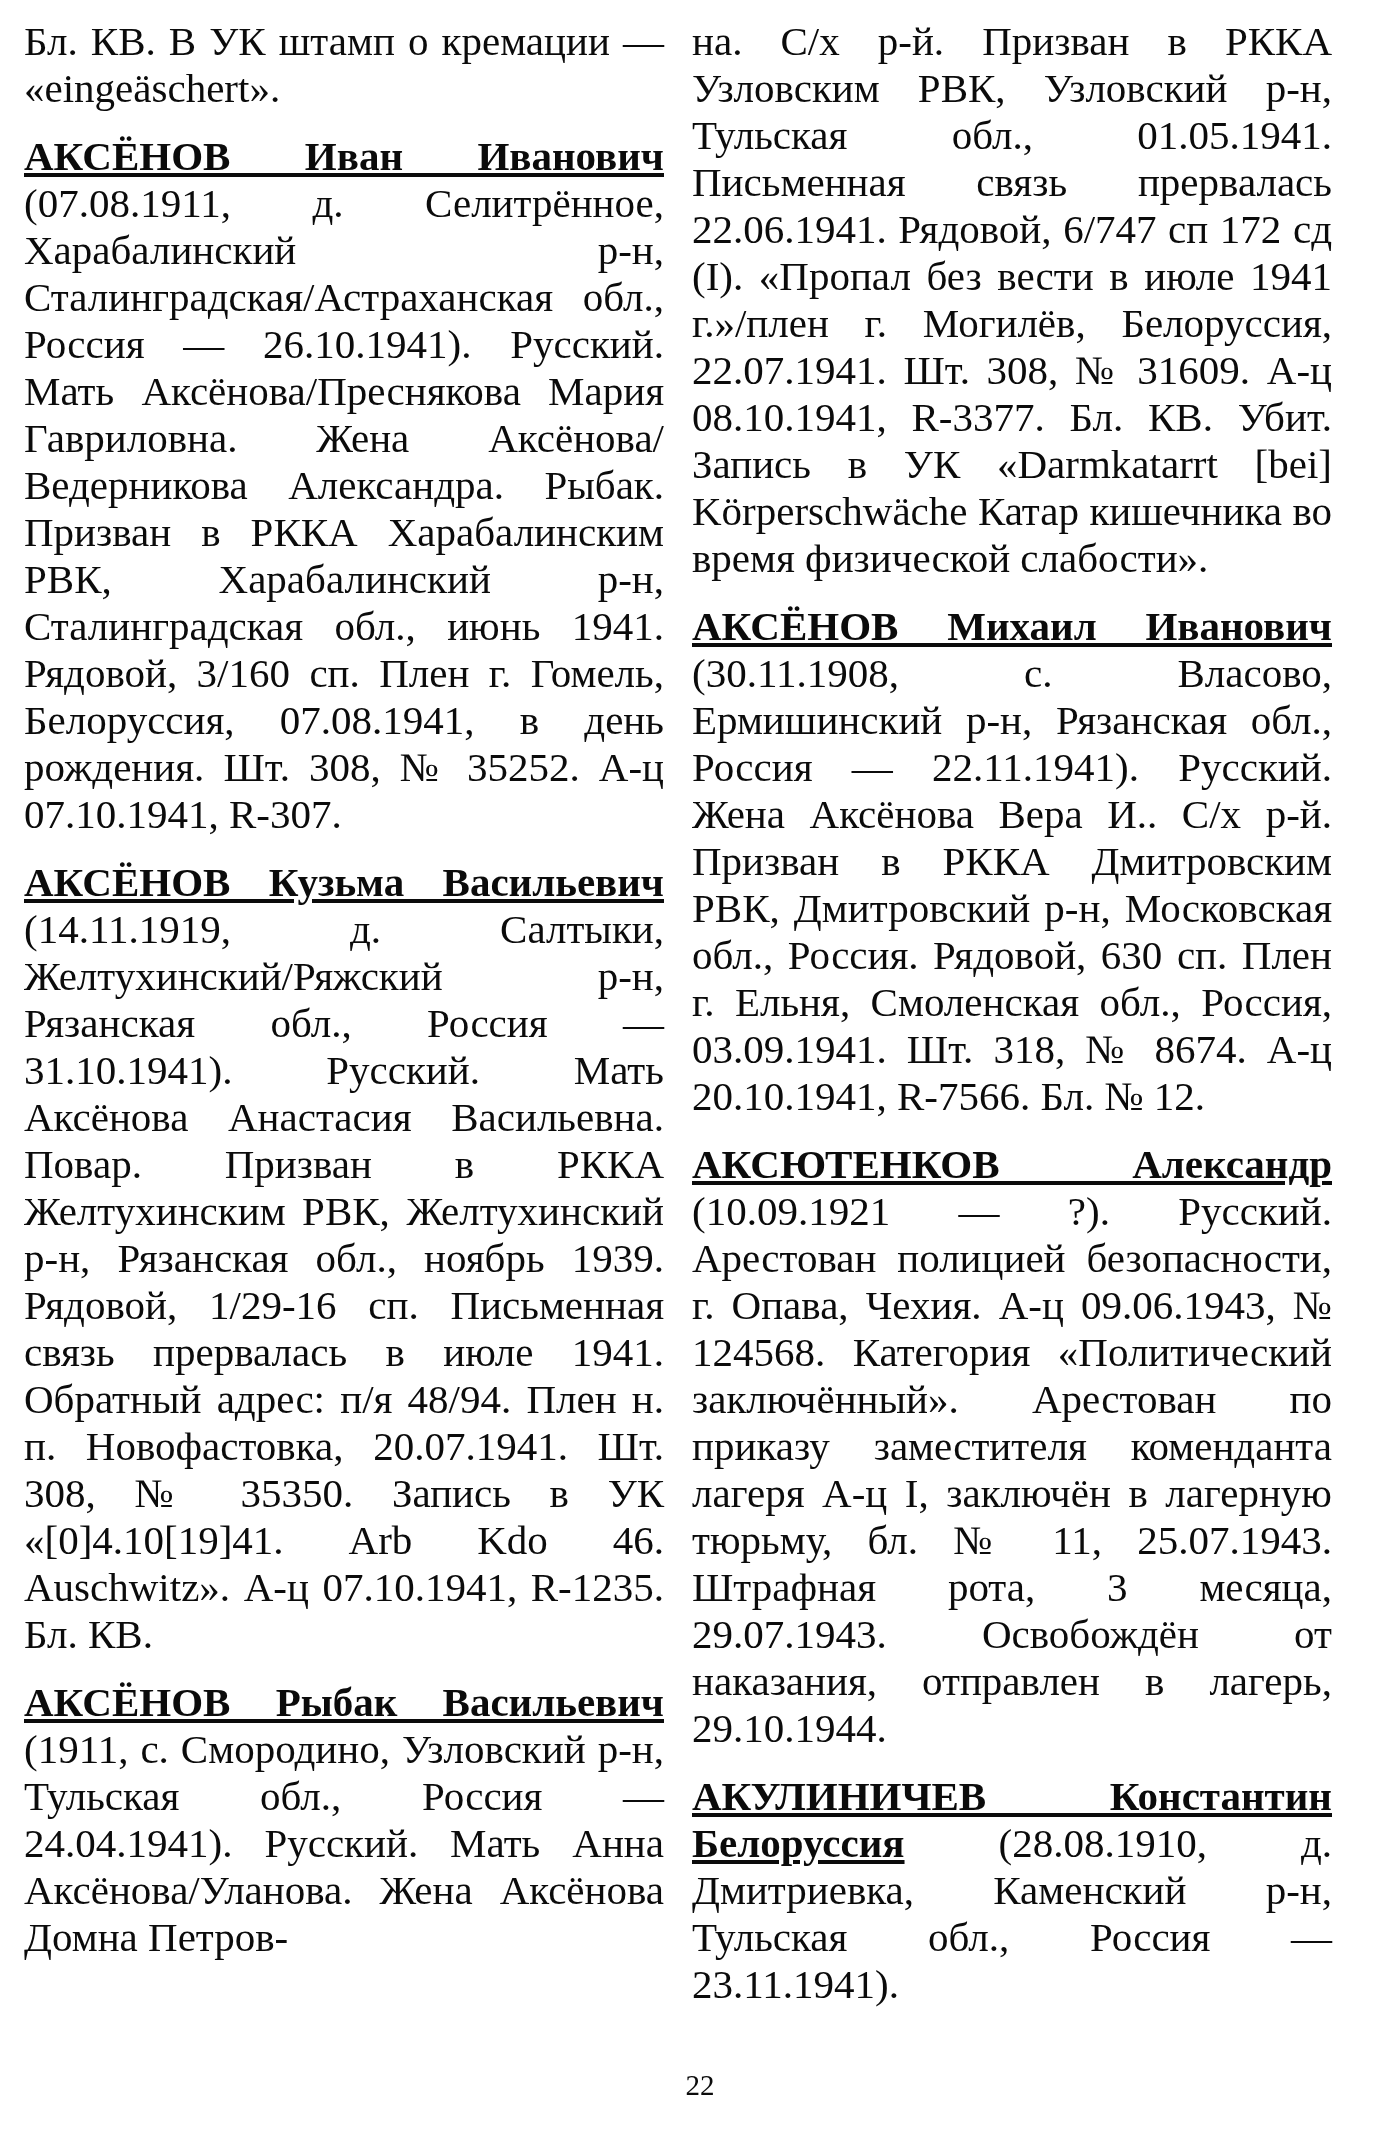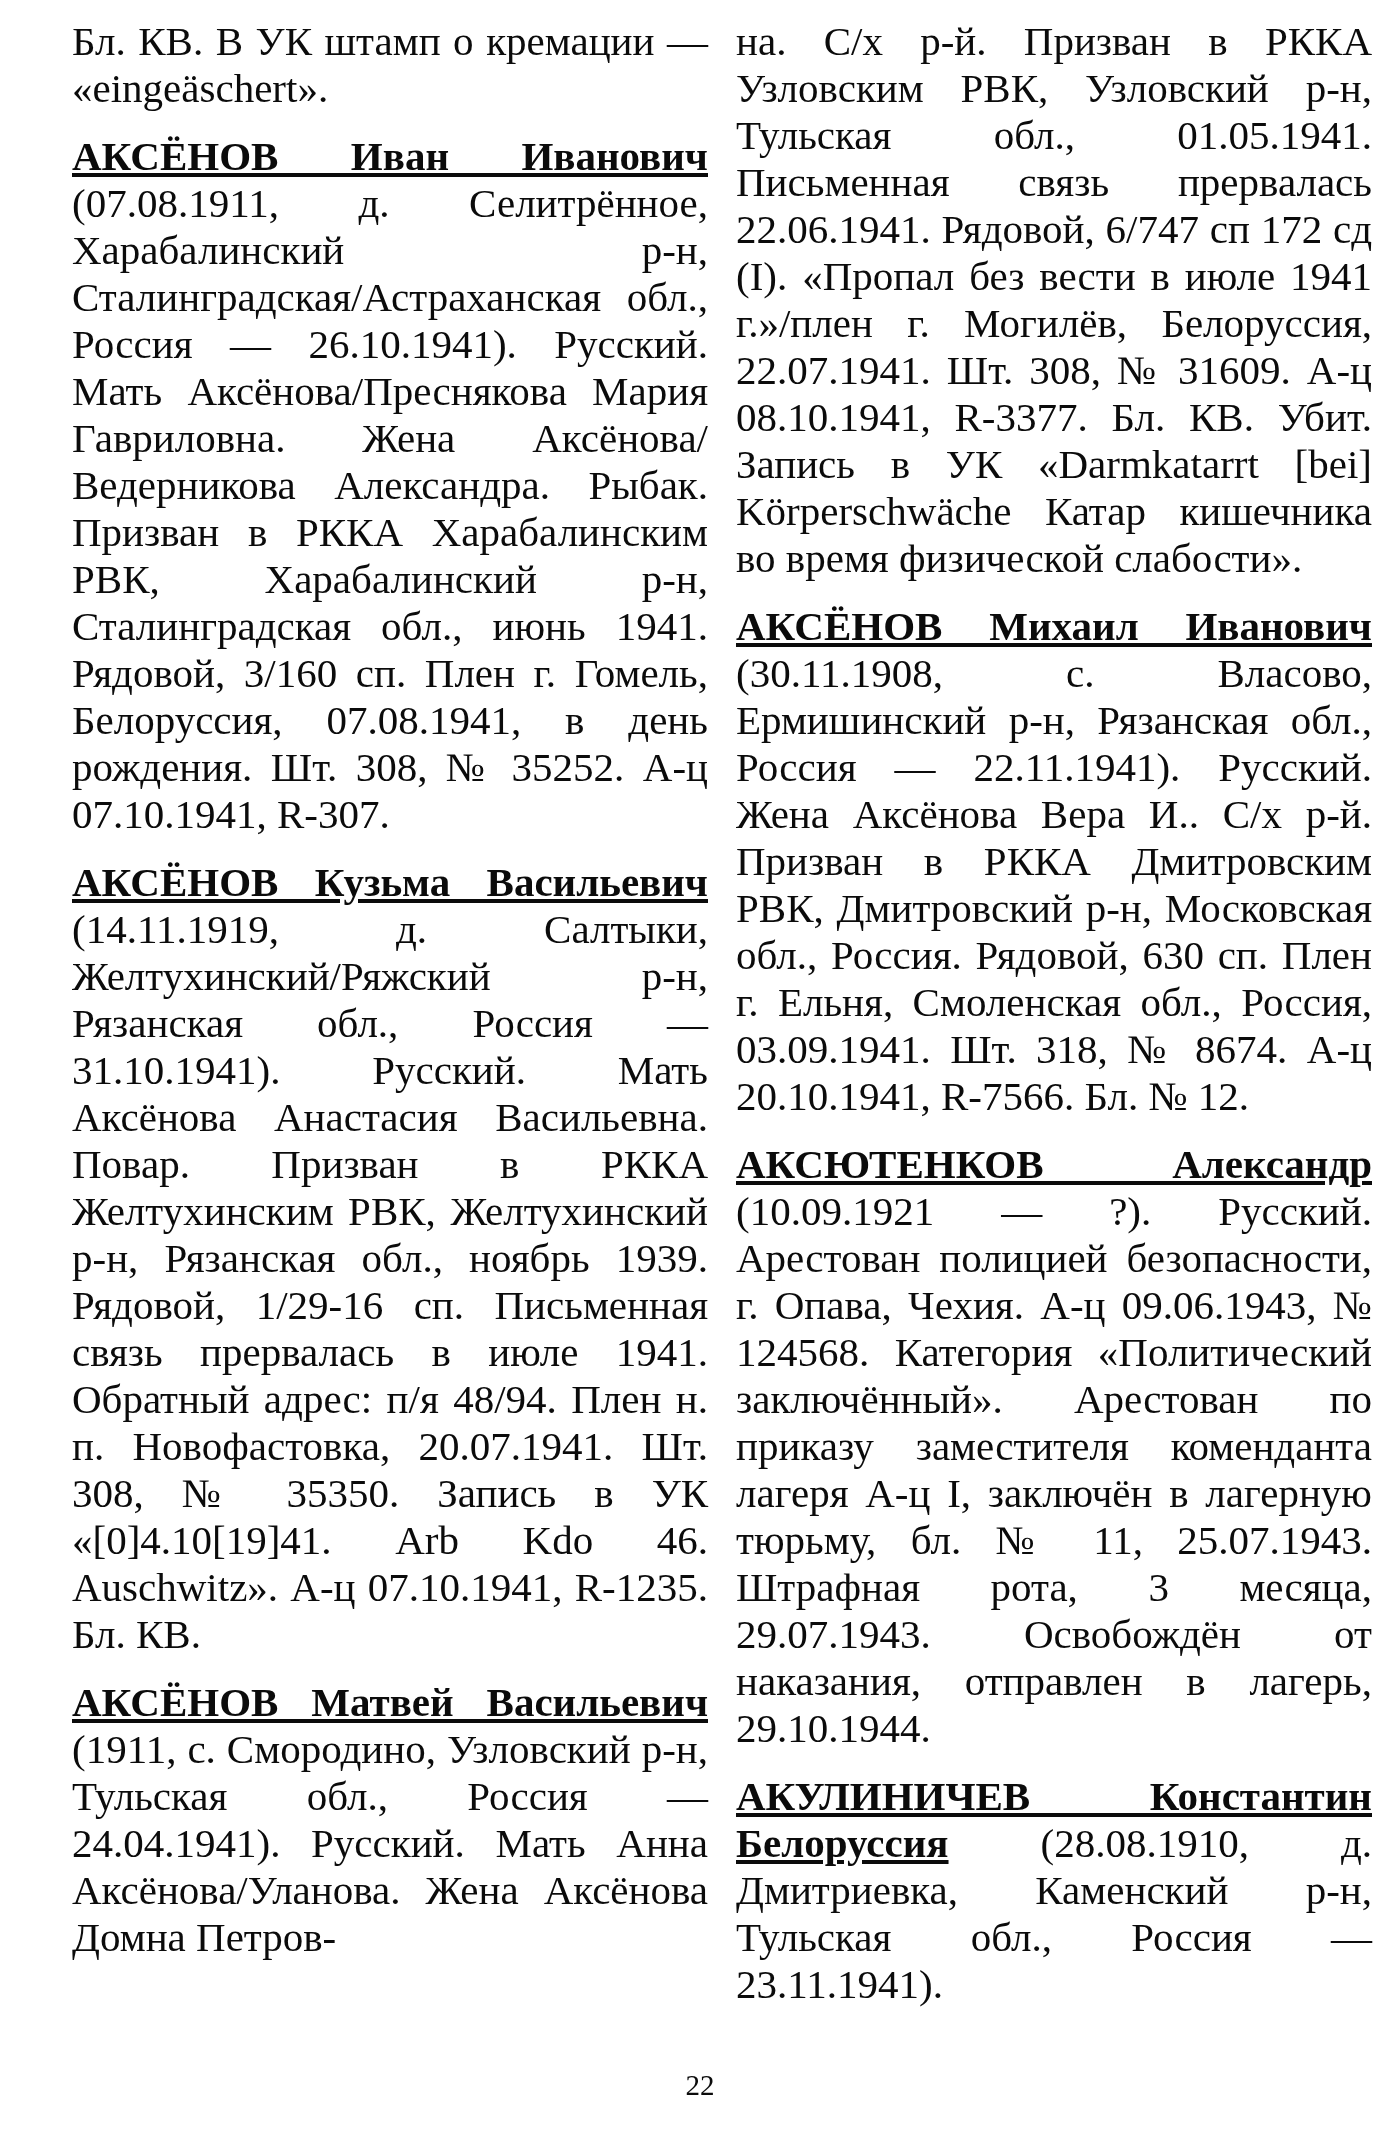--- a/index.html
+++ b/index.html
@@ -10,21 +10,21 @@
   body {
     width: 1400px;
     height: 2150px;
     position: relative;
     font-family: "Liberation Serif", "DejaVu Serif", serif;
     color: #0b0b0b;
     overflow: hidden;
   }
   .columns {
     display: flex;
-    padding: 18px 28px 0 72px;
+    padding: 18px 28px 0 24px;
     gap: 28px;
   }
   .column {
     width: 640px;
     font-size: 41px;
     line-height: 47px;
     text-align: justify;
     hyphens: auto;
   }
   p.entry {
@@ -48,21 +48,21 @@
   }
 </style>
 </head>
 <body>
 
 <div class="columns">
   <div class="column">
       <p class="entry"><span>Бл. КВ. В УК штамп о кремации — «eingeäschert».</span></p>
       <p class="entry"><b class="entry-name">АКСЁНОВ Иван Иванович</b> <span>(07.08.1911, д. Селитрённое, Харабалинский р-н, Сталинградская/Астраханская обл., Россия — 26.10.1941). Русский. Мать Аксёнова/Преснякова Мария Гавриловна. Жена Аксёнова/Ведерникова Александра. Рыбак. Призван в РККА Харабалинским РВК, Харабалинский р-н, Сталинградская обл., июнь 1941. Рядовой, 3/160 сп. Плен г. Гомель, Белоруссия, 07.08.1941, в день рождения. Шт. 308, № 35252. А-ц 07.10.1941, R-307.</span></p>
       <p class="entry"><b class="entry-name">АКСЁНОВ Кузьма Васильевич</b> <span>(14.11.1919, д. Салтыки, Желтухинский/Ряжский р-н, Рязанская обл., Россия — 31.10.1941). Русский. Мать Аксёнова Анастасия Васильевна. Повар. Призван в РККА Желтухинским РВК, Желтухинский р-н, Рязанская обл., ноябрь 1939. Рядовой, 1/29-16 сп. Письменная связь прервалась в июле 1941. Обратный адрес: п/я 48/94. Плен н. п. Новофастовка, 20.07.1941. Шт. 308, № 35350. Запись в УК «[0]4.10[19]41. Arb Kdo 46. Auschwitz». А-ц 07.10.1941, R-1235. Бл. КВ.</span></p>
-      <p class="entry"><b class="entry-name">АКСЁНОВ Матвей Васильевич</b> <span>(1911, с. Смородино, Узловский р-н, Тульская обл., Россия — 24.04.1941). Русский. Мать Анна Аксёнова/Уланова. Жена Аксёнова Домна Петров-</span></p>
+      <p class="entry"><b class="entry-name">АКСЁНОВ Рыбак Васильевич</b> <span>(1911, с. Смородино, Узловский р-н, Тульская обл., Россия — 24.04.1941). Русский. Мать Анна Аксёнова/Уланова. Жена Аксёнова Домна Петров-</span></p>
     </div>
   <div class="column">
       <p class="entry"><span>на. С/х р-й. Призван в РККА Узловским РВК, Узловский р-н, Тульская обл., 01.05.1941. Письменная связь прервалась 22.06.1941. Рядовой, 6/747 сп 172 сд (I). «Пропал без вести в июле 1941 г.»/плен г. Могилёв, Белоруссия, 22.07.1941. Шт. 308, № 31609. А-ц 08.10.1941, R-3377. Бл. КВ. Убит. Запись в УК «Darmkatarrt [bei] Körperschwäche Катар кишечника во время физической слабости».</span></p>
       <p class="entry"><b class="entry-name">АКСЁНОВ Михаил Иванович</b> <span>(30.11.1908, с. Власово, Ермишинский р-н, Рязанская обл., Россия — 22.11.1941). Русский. Жена Аксёнова Вера И.. С/х р-й. Призван в РККА Дмитровским РВК, Дмитровский р-н, Московская обл., Россия. Рядовой, 630 сп. Плен г. Ельня, Смоленская обл., Россия, 03.09.1941. Шт. 318, № 8674. А-ц 20.10.1941, R-7566. Бл. № 12.</span></p>
       <p class="entry"><b class="entry-name">АКСЮТЕНКОВ Александр</b> <span>(10.09.1921 — ?). Русский. Арестован полицией безопасности, г. Опава, Чехия. А-ц 09.06.1943, № 124568. Категория «Политический заключённый». Арестован по приказу заместителя коменданта лагеря А-ц I, заключён в лагерную тюрьму, бл. № 11, 25.07.1943. Штрафная рота, 3 месяца, 29.07.1943. Освобождён от наказания, отправлен в лагерь, 29.10.1944.</span></p>
       <p class="entry"><b class="entry-name">АКУЛИНИЧЕВ Константин Белоруссия</b> <span>(28.08.1910, д. Дмитриевка, Каменский р-н, Тульская обл., Россия — 23.11.1941).</span></p>
     </div>
 </div>
 
 <div class="page-number">22</div>

